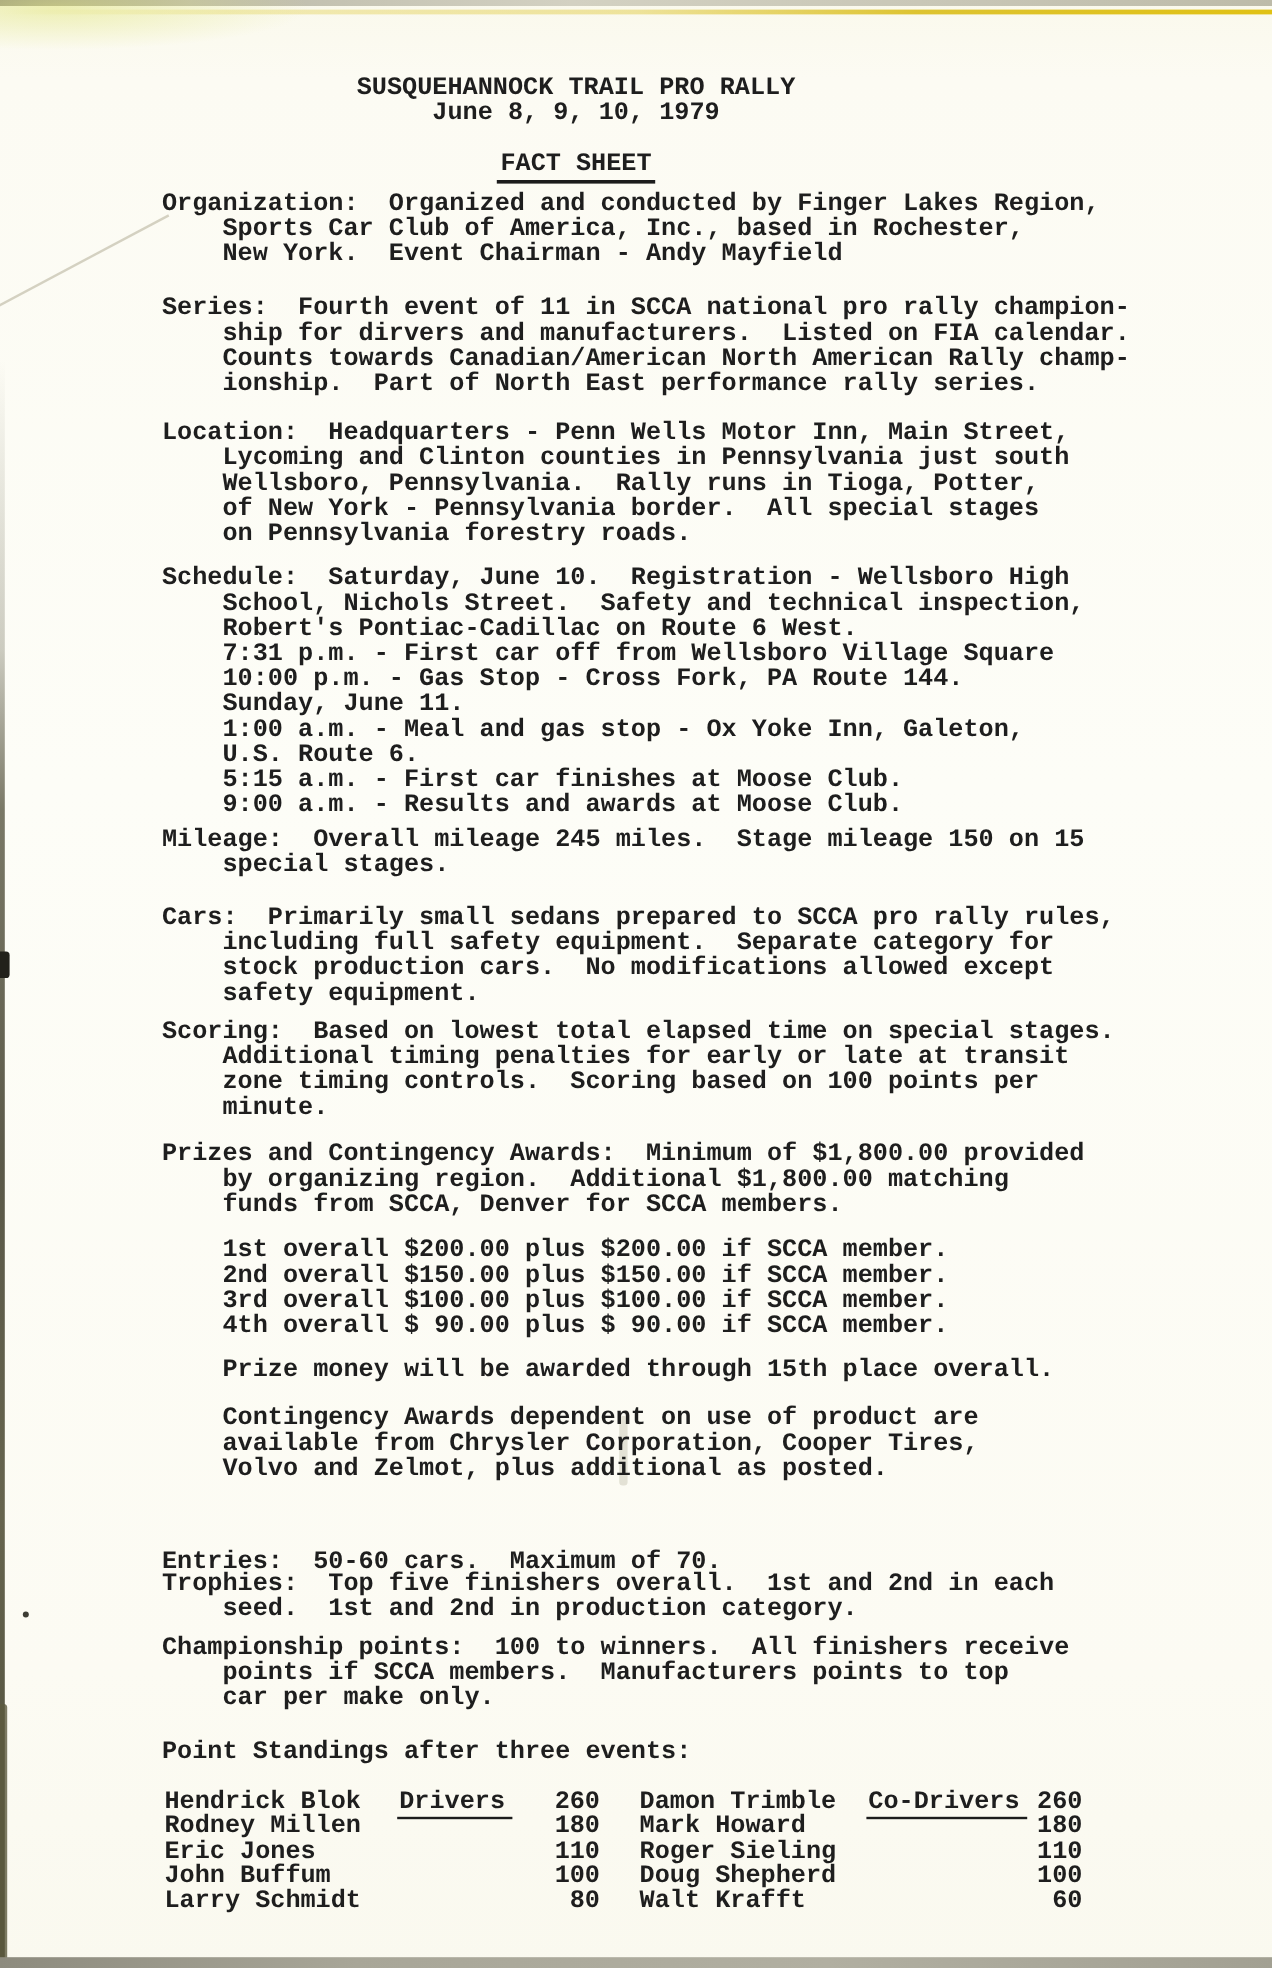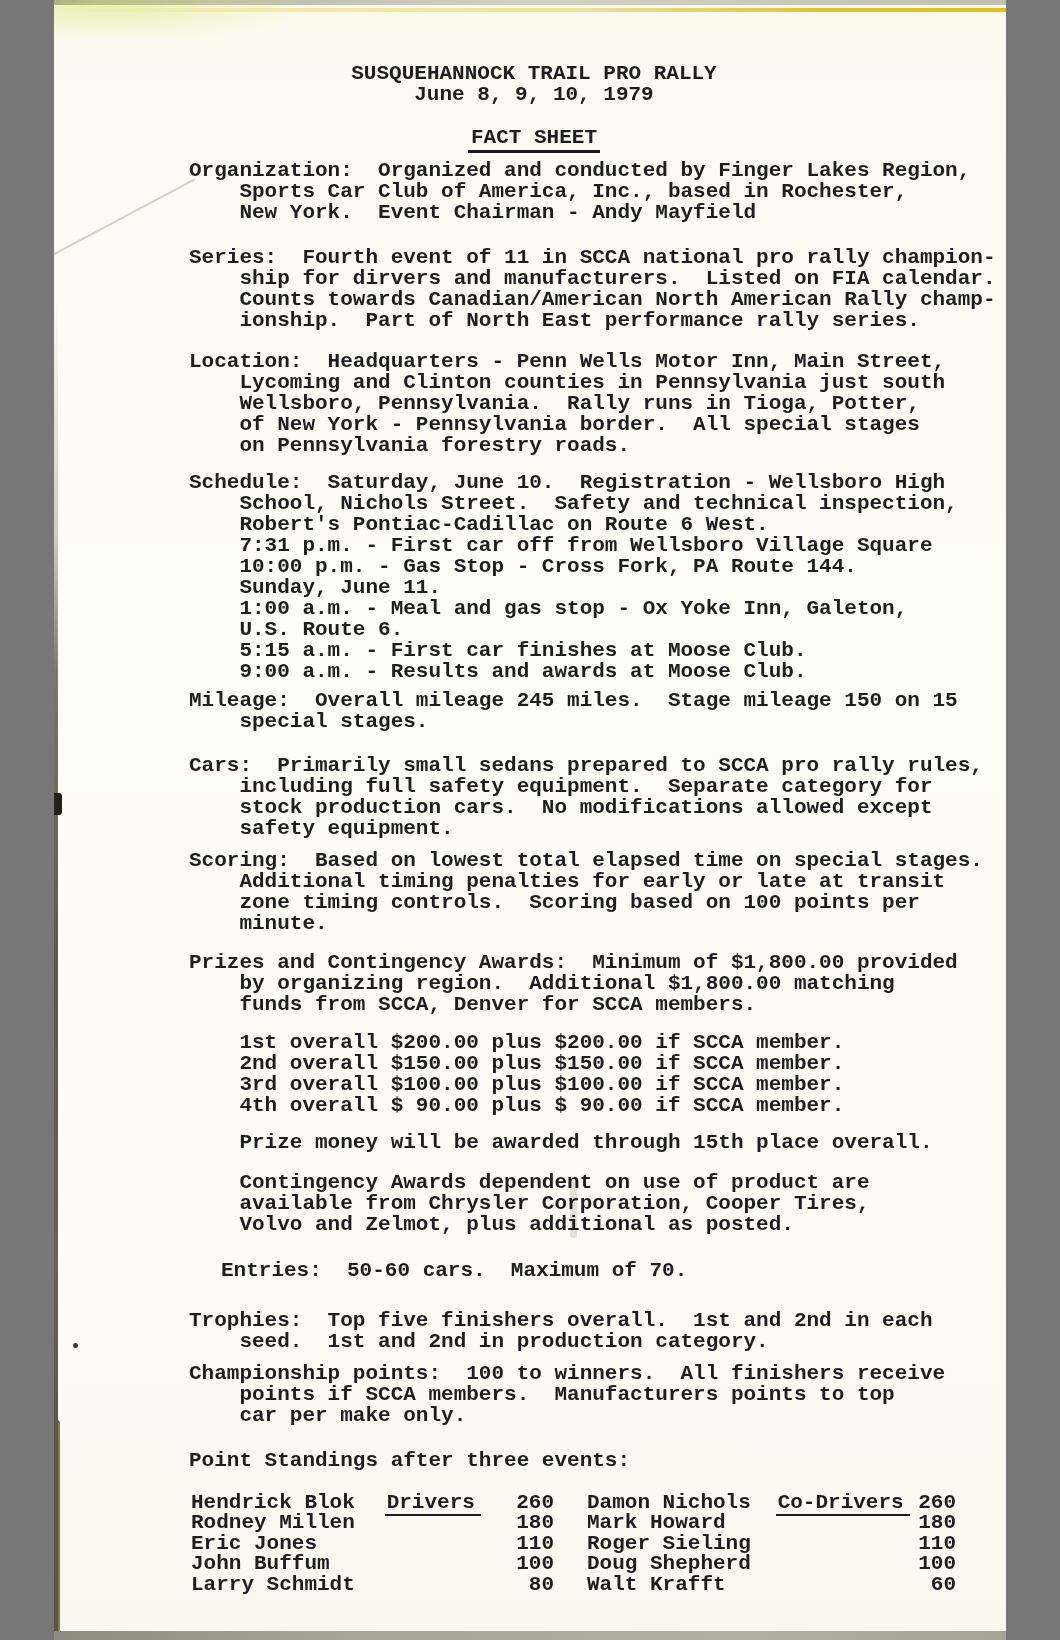--- a/index.html
+++ b/index.html
@@ -1,18 +1,18 @@
 <!DOCTYPE html>
 <html><head>
 <meta charset="utf-8">
 <style>
   html,body{margin:0;padding:0;background:#777;}
   .page{
     position:relative;
-    width:952px;height:1640px;
+    width:1060px;height:1640px;
     margin:0 auto;
     background:linear-gradient(180deg,#faf9ec 0%,#fcfbf3 4%,#fdfdf7 40%,#fcfbf3 85%,#faf9ef 100%);
     overflow:hidden;
     font-family:"Liberation Mono","DejaVu Sans Mono",monospace;
     font-weight:700;
     font-size:21px;
     color:#1e1e1e;
   }
   .line{white-space:pre;height:21px;line-height:21px;}
   
@@ -25,21 +25,21 @@
   #sec-series{top:247px;}
   #sec-location{top:351px;}
   #sec-schedule{top:472px;}
   #sec-mileage{top:690px;}
   #sec-cars{top:755px;}
   #sec-scoring{top:850px;}
   #sec-prizes{top:952px;}
   #sec-prize-list{top:1032px;}
   #sec-prize-money{top:1132px;}
   #sec-contingency{top:1172px;}
-  #sec-entries{top:1260px;margin-left:32px;}
+  #sec-entries{top:1292px;}
   #sec-trophies{top:1310px;}
   #sec-championship{top:1363px;}
   
   .standings{position:absolute;inset:0;}
   .standings-intro{position:absolute;left:135px;top:1450px;}
   .drivers-header{position:absolute;left:255px;top:1471px;text-align:right;}
   .codrivers-header{position:absolute;left:646px;top:1471px;}
   .col-u{border-bottom:2px solid #1c1c1c;padding:0 6px 0 2px;}
   .srow{position:absolute;left:0;width:1060px;height:21px;line-height:21px;white-space:pre;}
   .srow span{position:absolute;white-space:pre;}
@@ -171,21 +171,21 @@
 
   <div class="standings">
     <div class="standings-intro line">Point Standings after three events:</div>
     <div class="drivers-header line">
       <span class="col-u">Drivers</span>
     </div>
     <div class="codrivers-header line">
       <span class="col-u">Co-Drivers</span>
     </div>
     <div id="standings-rows">
-        <div class="srow" style="top: 1492px;"><span class="n1">Hendrick Blok</span><span class="p1">260</span><span class="n2">Damon Nichols</span><span class="p2">260</span></div>
+        <div class="srow" style="top: 1492px;"><span class="n1">Hendrick Blok</span><span class="p1">260</span><span class="n2">Damon Trimble</span><span class="p2">260</span></div>
         <div class="srow" style="top: 1512.4px;"><span class="n1">Rodney Millen</span><span class="p1">180</span><span class="n2">Mark Howard</span><span class="p2">180</span></div>
         <div class="srow" style="top: 1532.8px; padding-left: 37px;"><span class="n1">Eric Jones</span><span class="p1">110</span><span class="n2">Roger Sieling</span><span class="p2">110</span></div>
         <div class="srow" style="top: 1553.2px;"><span class="n1">John Buffum</span><span class="p1">100</span><span class="n2">Doug Shepherd</span><span class="p2">100</span></div>
         <div class="srow" style="top: 1573.6px;"><span class="n1">Larry Schmidt</span><span class="p1">80</span><span class="n2">Walt Krafft</span><span class="p2">60</span></div>
       </div>
   </div>
 
 </div>
 
 </body></html>

